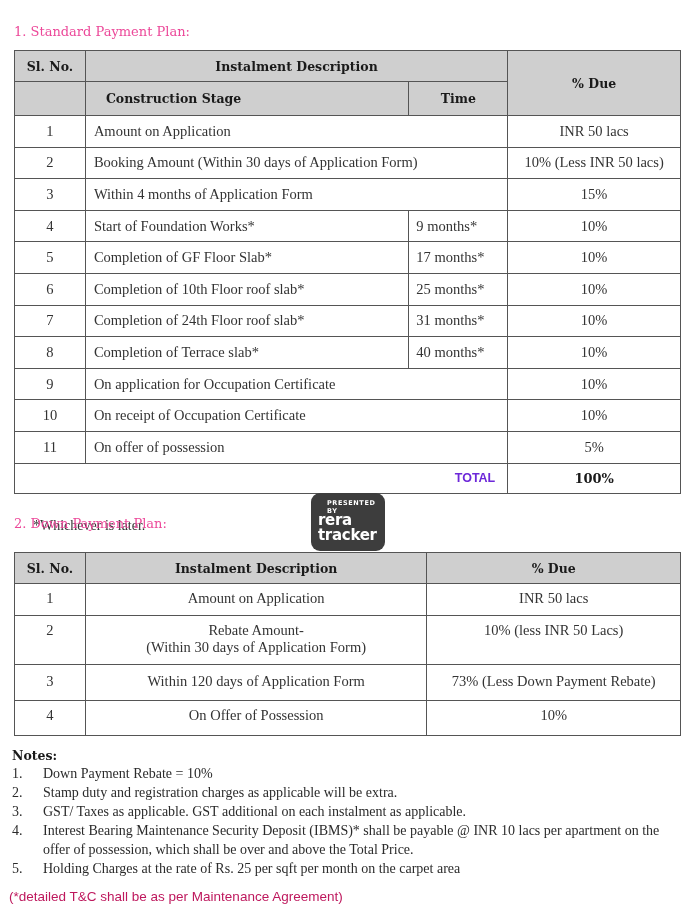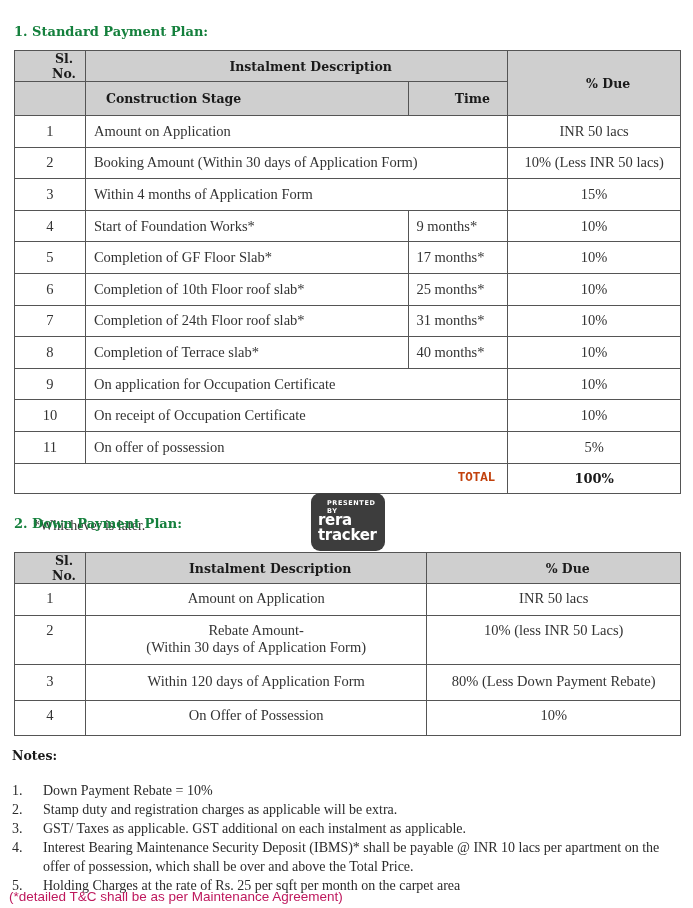--- a/index.html
+++ b/index.html
@@ -1,38 +1,38 @@
 <!DOCTYPE html>
 <html><head>
 <meta charset="utf-8">
 <style>
   * { box-sizing: border-box; margin: 0; padding: 0; }
   html, body { width: 693px; height: 908px; background: #ffffff; overflow: hidden; }
   body { position: relative; font-family: "DejaVu Serif", "Liberation Serif", serif; color: #2b2b2b; }
 
-  .section-title { position: absolute; left: 14px; font-family: "DejaVu Serif", serif; font-weight: bold; font-size: 13px; color: #15803d; }
+  .section-title { position: absolute; left: 14px; font-family: "DejaVu Serif", serif; font-weight: normal; font-size: 13px; color: #ec4899; }
   #title1 { top: 24px; }
   #title2 { top: 516px; }
 
   table { position: absolute; border-collapse: collapse; font-family: "Liberation Serif", serif; font-size: 14.5px; color: #333; }
   td, th { border: 1.5px solid #555; }
-  th { background: #cfcfcf; font-family: "DejaVu Serif", serif; font-weight: bold; font-size: 12.5px; color: #1a1a1a; padding-left: 28px; }
+  th { background: #cfcfcf; font-family: "DejaVu Serif", serif; font-weight: bold; font-size: 12.5px; color: #1a1a1a; }
 
   #plan1 { left: 14px; top: 50px; width: 667px; }
   #plan1 col.c1 { width: 71px; }
   #plan1 col.c2 { width: 324px; }
   #plan1 col.c3 { width: 99px; }
   #plan1 col.c4 { width: 173px; }
   #plan1 tr.h1 th { height: 31px; }
   #plan1 tr.h2 th { height: 34px; }
   #plan1 td { height: 31.6px; padding: 0 8px; }
   #plan1 td.num, #plan1 td.due { text-align: center; }
   #plan1 td.time { text-align: left; padding-left: 7px; }
   #plan1 th.stage { text-align: left; padding-left: 20px; }
-  #plan1 td.total-label { text-align: right; font-family: Liberation Mono, monospace; font-weight: bold; font-size: 12.5px; padding-right: 12px; color: #c2410c; }
+  #plan1 td.total-label { text-align: right; font-family: Liberation Sans, sans-serif; font-weight: bold; font-size: 12.5px; padding-right: 12px; color: #6d28d9; }
   #plan1 td.total-val { text-align: center; font-family: "DejaVu Serif", serif; font-weight: bold; font-size: 13px; color: #1a1a1a; }
   #plan1 tr.total td { height: 30px; }
 
   #footnote { position: absolute; left: 33px; top: 500px; font-family: "Liberation Serif", serif; font-size: 14px; color: #333; margin-top: 18px; }
 
   #logo { position: absolute; left: 311px; top: 493px; width: 74px; height: 58px; background: #3d3d3d; border-radius: 9px; color: #fff; font-family: "DejaVu Sans", sans-serif; text-align: left; }
   #logo .small { position: absolute; left: 16px; top: 6px; font-size: 6.5px; font-weight: bold; letter-spacing: 0.6px; }
   #logo .big { position: absolute; left: 7px; top: 20px; font-size: 15px; font-weight: bold; line-height: 15px; letter-spacing: -0.3px; }
 
   #plan2 { left: 14px; top: 552px; width: 667px; }
@@ -41,21 +41,21 @@
   #plan2 col.c3 { width: 254px; }
   #plan2 th { height: 31px; }
   #plan2 td { text-align: center; vertical-align: top; padding-top: 6px; }
   #plan2 tr.r1 td { height: 32px; }
   #plan2 tr.r2 td { height: 49px; }
   #plan2 tr.r3 td { height: 36px; padding-top: 8px; }
   #plan2 tr.r4 td { height: 35px; }
   #plan2 td .line { display: block; line-height: 17px; }
 
   #notes { position: absolute; left: 12px; top: 748px; width: 675px; font-family: "Liberation Serif", serif; font-size: 14px; color: #2b2b2b; }
-  #notes .notes-title { font-family: "DejaVu Serif", serif; font-weight: bold; font-size: 12.5px; color: #1a1a1a; margin-bottom: 18px; }
+  #notes .notes-title { font-family: "DejaVu Serif", serif; font-weight: bold; font-size: 12.5px; color: #1a1a1a; margin-bottom: 1px; }
   #notes ol { list-style: none; }
   #notes li { position: relative; padding-left: 31px; line-height: 19px; }
   #notes li .n { position: absolute; left: 0; top: 0; }
   #tc { position: absolute; left: 9px; top: 889px; font-family: "Liberation Sans", sans-serif; font-size: 13.5px; color: #be185d; }
 </style>
 </head>
 <body>
 
 <div id="title1" class="section-title">1. Standard Payment Plan:</div>
 
@@ -181,21 +181,21 @@
       <span class="line">Rebate Amount-</span>
       <span class="line">(Within 30 days of Application Form)</span>
     </td>
     <td>10% (less INR 50 Lacs)</td>
   </tr>
   <tr class="r3">
     <td>3</td>
     <td>
           <span class="line">Within 120 days of Application Form</span>
         </td>
-    <td>80% (Less Down Payment Rebate)</td>
+    <td>73% (Less Down Payment Rebate)</td>
   </tr>
   <tr class="r4">
     <td>4</td>
     <td>
           <span class="line">On Offer of Possession</span>
         </td>
     <td>10%</td>
   </tr>
 </tbody>
   </table>

